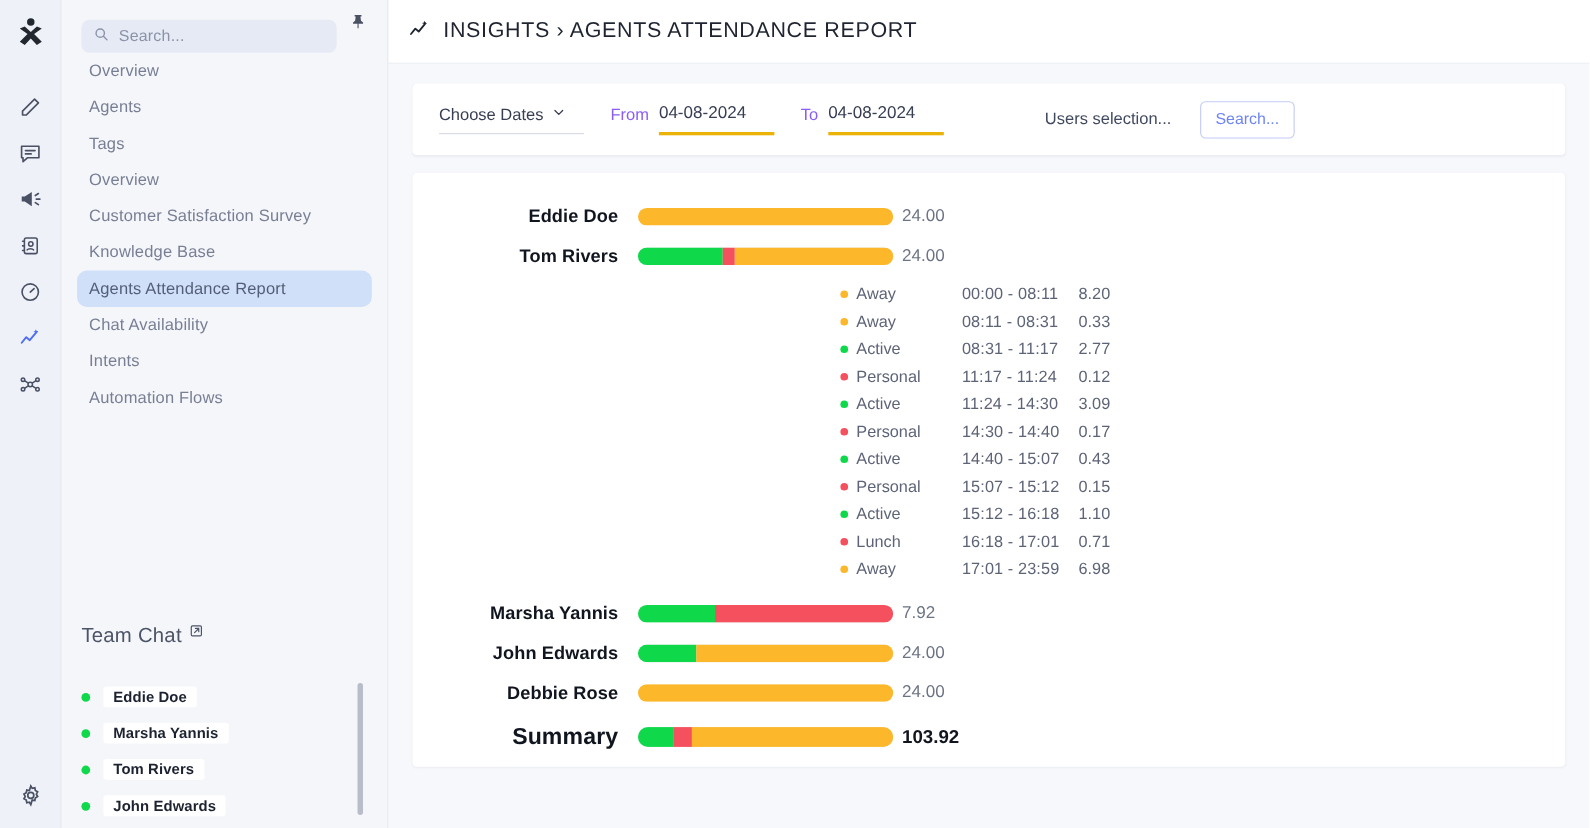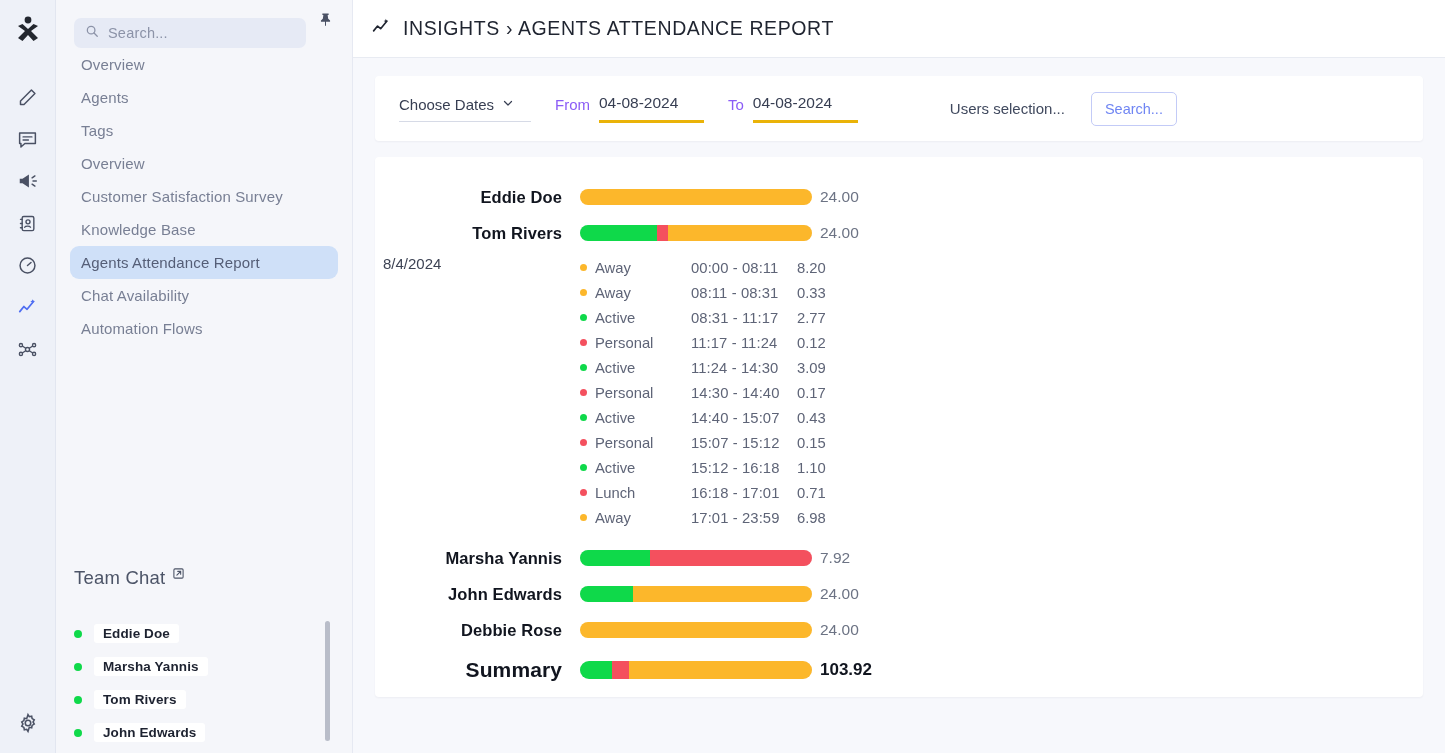--- a/index.html
+++ b/index.html
@@ -138,21 +138,21 @@
   .seg { height: 100%; }
   .bar-val { margin-left: 8px; font-size: 15.5px; color: #6c7384; }
   .bar-val.summary { font-size: 17px; font-weight: bold; color: #11151f; }
 
   .detailblock { display: flex; padding-top: 4px; }
   .detail-date {
     width: 205px; flex: 0 0 205px; text-align: left; padding-left: 8px;
     font-size: 15px; color: #3d4354;
   }
   .detail-rows { flex: 1 1 auto; }
-  .drow { display: flex; align-items: center; height: 25px; font-size: 14.8px; color: #5e6477; }
+  .drow { display: flex; align-items: center; height: 25px; font-size: 14.8px; color: #5e6477; justify-content: center; }
   .drow .d-dot { width: 7px; height: 7px; border-radius: 50%; flex: 0 0 7px; }
   .drow .d-status { width: 96px; flex: 0 0 96px; margin-left: 8px; }
   .drow .d-time { width: 106px; flex: 0 0 106px; letter-spacing: .1px; }
   .drow .d-dur { width: 54px; flex: 0 0 54px; }
 </style>
 </head>
 <body>
 
 <div class="app">
 
@@ -240,20 +240,21 @@
 
     <div class="nav-list">
       <div class="nav-item">Overview</div>
       <div class="nav-item">Agents</div>
       <div class="nav-item">Tags</div>
       <div class="nav-item">Overview</div>
       <div class="nav-item">Customer Satisfaction Survey</div>
       <div class="nav-item">Knowledge Base</div>
       <div class="nav-item active">Agents Attendance Report</div>
       <div class="nav-item">Chat Availability</div>
+      <div class="nav-item">Intents</div>
       <div class="nav-item">Automation Flows</div>
     </div>
 
     <div class="teamchat-wrap">
       <div class="teamchat-head">
         <span class="teamchat-title">Team Chat</span>
         <span class="ext-ic">
           <svg width="13" height="13" viewBox="0 0 24 24" fill="none" stroke="#4c5467" stroke-width="2">
               <rect x="3.5" y="3.5" width="17" height="17" rx="2"></rect>
               <path d="M9 15l7-7M10.5 8H16v5.5" stroke-linecap="round"></path>
@@ -331,21 +332,20 @@
           <div class="agent-name">Tom Rivers</div>
           <div class="bar">
             <div class="seg" style="width:33%;background:#0fd94a"></div>
             <div class="seg" style="width:5%;background:#f4505e"></div>
             <div class="seg" style="width:62%;background:#fcb72b"></div>
           </div>
           <div class="bar-val">24.00</div>
         </div>
 
         <div class="detailblock">
-          <div class="detail-date">8/4/2024</div>
           <div class="detail-rows">
             <div class="drow">
               <span class="d-dot" style="background:#fcb72b"></span>
               <span class="d-status">Away</span>
               <span class="d-time">00:00 - 08:11</span>
               <span class="d-dur">8.20</span>
             </div>
             <div class="drow">
               <span class="d-dot" style="background:#fcb72b"></span>
               <span class="d-status">Away</span>

